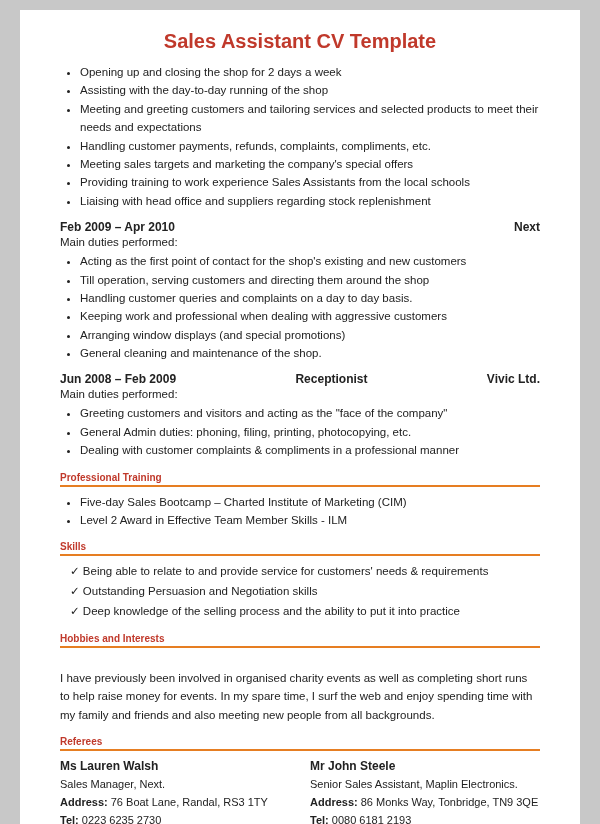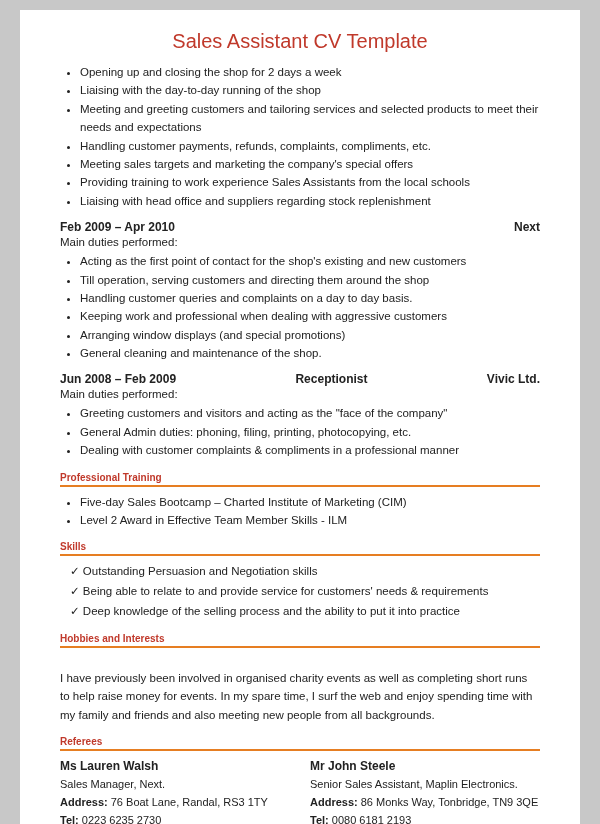--- a/index.html
+++ b/index.html
@@ -16,21 +16,21 @@
       background: #fff;
       width: 560px;
       min-height: 790px;
       padding: 20px 40px 20px 40px;
       position: relative;
     }
     .page-title {
       text-align: center;
       color: #c0392b;
       font-size: 20px;
-      font-weight: normal;
+      font-weight: bold;
       margin-bottom: 10px;
     }
     .bullet-list {
       list-style: disc;
       padding-left: 20px;
       font-size: 11.5px;
       color: #222;
       line-height: 1.6;
     }
     .job-header {
@@ -106,21 +106,21 @@
   </style>
 </head>
 <body>
 
 <div class="page">
 
   <div class="page-title">Sales Assistant CV Template</div>
 
   <ul class="bullet-list">
     <li>Opening up and closing the shop for 2 days a week</li>
-    <li>Liaising with the day-to-day running of the shop</li>
+    <li>Assisting with the day-to-day running of the shop</li>
     <li>Meeting and greeting customers and tailoring services and selected products to meet their needs and expectations</li>
     <li>Handling customer payments, refunds, complaints, compliments, etc.</li>
     <li>Meeting sales targets and marketing the company's special offers</li>
     <li>Providing training to work experience Sales Assistants from the local schools</li>
     <li>Liaising with head office and suppliers regarding stock replenishment</li>
   </ul>
 
   <div class="job-header">
     <span class="date">Feb 2009 – Apr 2010</span>
     <span class="company">Next</span>
@@ -150,22 +150,22 @@
   <div class="section-heading">Professional Training</div>
   <hr class="orange-line">
   <ul class="bullet-list">
     <li>Five-day Sales Bootcamp – Charted Institute of Marketing (CIM)</li>
     <li>Level 2 Award in Effective Team Member Skills - ILM</li>
   </ul>
 
   <div class="section-heading">Skills</div>
   <hr class="orange-line">
   <ul class="check-list">
+    <li>Being able to relate to and provide service for customers' needs &amp; requirements</li>
     <li>Outstanding Persuasion and Negotiation skills</li>
-    <li>Being able to relate to and provide service for customers' needs &amp; requirements</li>
     <li>Deep knowledge of the selling process and the ability to put it into practice</li>
   </ul>
 
   <div class="section-heading">Hobbies and Interests</div>
   <hr class="orange-line">
   <div class="hobbies-text">I have previously been involved in organised charity events as well as completing short runs to help raise money for events. In my spare time, I surf the web and enjoy spending time with my family and friends and also meeting new people from all backgrounds.</div>
 
   <div class="referees-section">
     <div class="section-heading">Referees</div>
     <hr class="orange-line">

